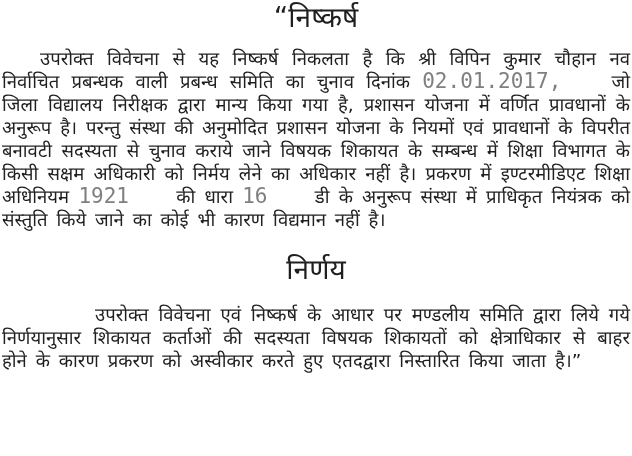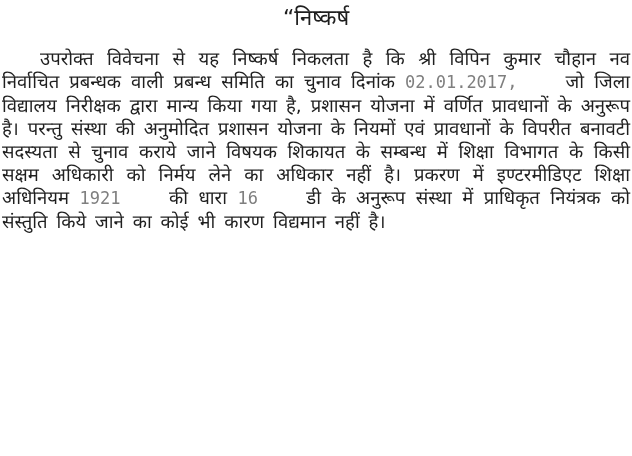--- a/index.html
+++ b/index.html
@@ -13,21 +13,21 @@
     height: 456px;
     background: #ffffff;
     overflow: hidden;
     box-sizing: border-box;
     padding: 6px 2px 0 2px;
     font-family: "DejaVu Sans", sans-serif;
     color: #1f1f1f;
   }
   .heading {
     text-align: center;
-    font-size: 22px;
+    font-size: 28px;
     line-height: 24px;
     font-weight: 400;
     margin: 0 0 17px 0;
     color: #1f1f1f;
   }
   .heading-decision {
     margin-top: 27px;
     margin-bottom: 21px;
   }
   .para {
@@ -39,30 +39,32 @@
     word-spacing: 3px;
     color: #1f1f1f;
   }
   .para span.deva {
     font-family: "DejaVu Sans", sans-serif;
     margin-left: 38px;
   }
   .para span.num {
     font-family: "DejaVu Sans Mono", monospace;
     color: #7f7f7f;
-    font-size: 17px;
+    font-size: 21px;
   }
   .para-indent {
     text-indent: 55px;
   }
 </style>
 </head>
 <body>
 
 <div class="page">
 
   <h1 class="heading">“निष्कर्ष</h1>
 
   <p class="para"><span class="deva">उपरोक्त विवेचना से यह निष्कर्ष निकलता है कि श्री विपिन कुमार चौहान नव निर्वाचित प्रबन्धक वाली प्रबन्ध समिति का चुनाव दिनांक </span><span class="num">02.01.2017,</span><span class="deva"> जो जिला विद्यालय निरीक्षक द्वारा मान्य किया गया है, प्रशासन योजना में वर्णित प्रावधानों के अनुरूप है। परन्तु संस्था की अनुमोदित प्रशासन योजना के नियमों एवं प्रावधानों के विपरीत बनावटी सदस्यता से चुनाव कराये जाने विषयक शिकायत के सम्बन्ध में शिक्षा विभागत के किसी सक्षम अधिकारी को निर्मय लेने का अधिकार नहीं है। प्रकरण में इण्टरमीडिएट शिक्षा अधिनियम </span><span class="num">1921</span><span class="deva"> की धारा </span><span class="num">16</span><span class="deva"> डी के अनुरूप संस्था में प्राधिकृत नियंत्रक को संस्तुति किये जाने का कोई भी कारण विद्यमान नहीं है।</span></p>
 
+  <h1 class="heading heading-decision">निर्णय</h1>
 
+  <p class="para para-indent"><span class="deva">उपरोक्त विवेचना एवं निष्कर्ष के आधार पर मण्डलीय समिति द्वारा लिये गये निर्णयानुसार शिकायत कर्ताओं की सदस्यता विषयक शिकायतों को क्षेत्राधिकार से बाहर होने के कारण प्रकरण को अस्वीकार करते हुए एतदद्वारा निस्तारित किया जाता है।”</span></p>
 
 </div>
 
 </body></html>

